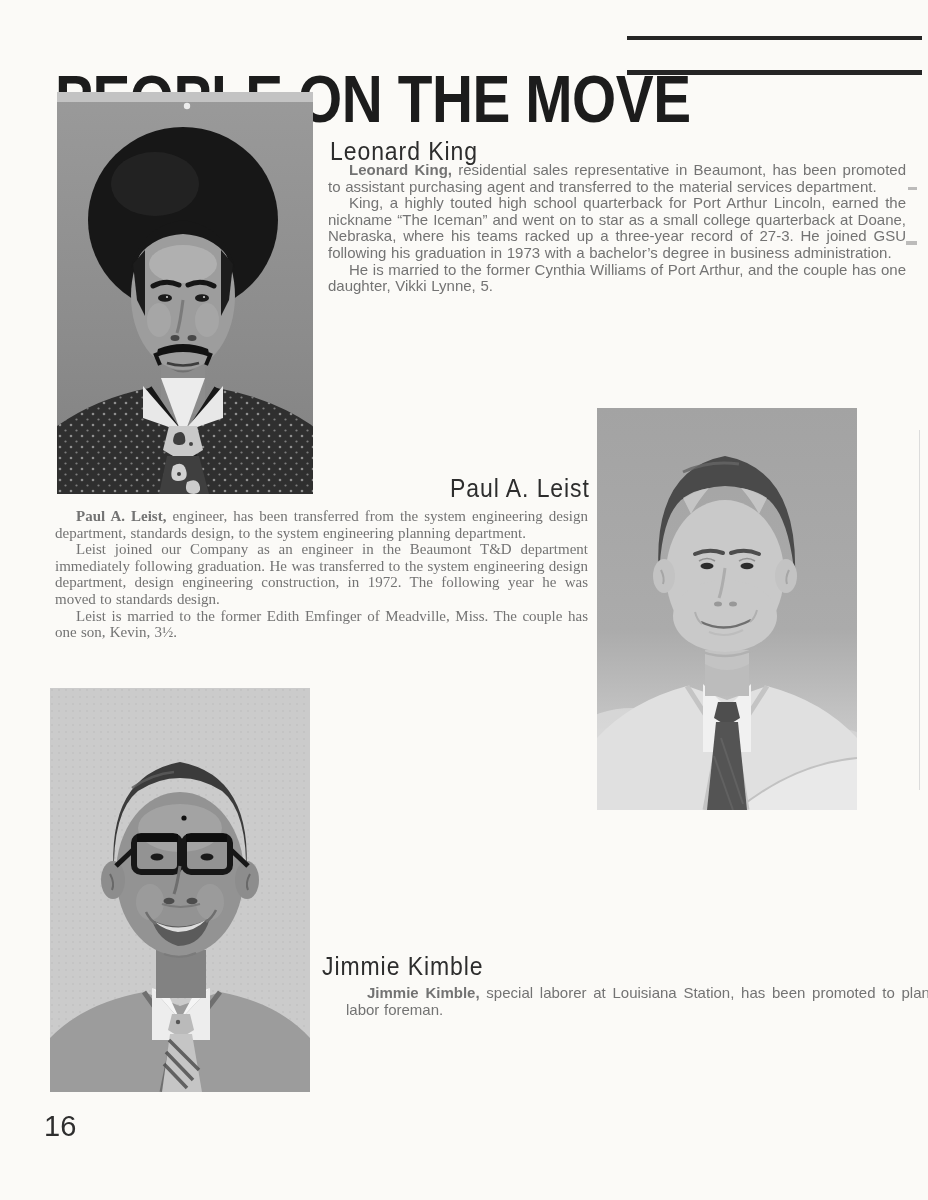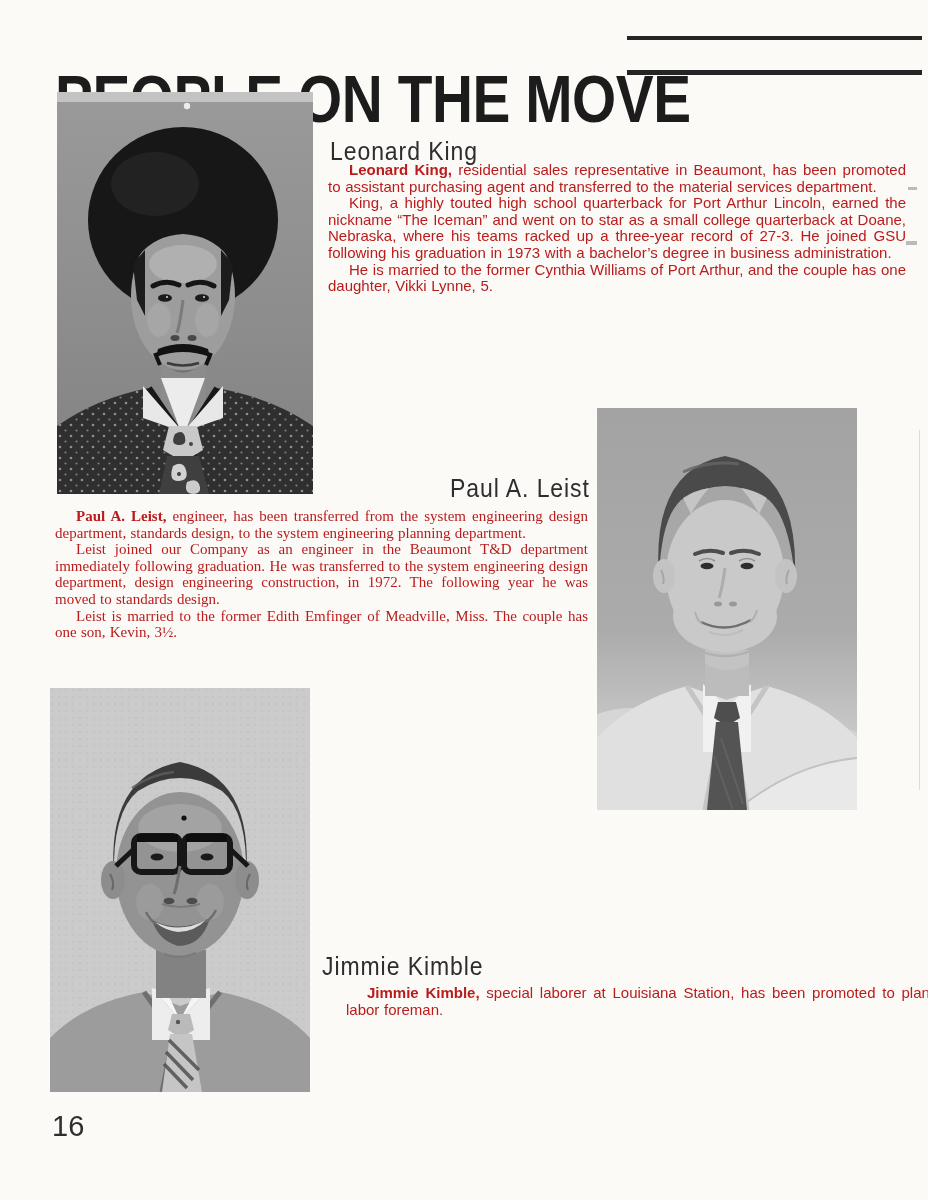--- a/index.html
+++ b/index.html
@@ -23,34 +23,34 @@
     position:absolute;font-size:25px;font-weight:400;color:#2d2d2d;
     letter-spacing:1px;white-space:nowrap;line-height:1;
     transform:scaleX(0.92);transform-origin:0 0;
   }
   .h-king{left:330px;top:118px;}
   .h-leist{left:450px;top:455px;}
   .h-kimble{left:322px;top:933px;}
   
   .bio{
     position:absolute;font-size:15px;line-height:16.6px;
-    text-align:justify;color:#b91c1c;word-spacing:0.5px;
+    text-align:justify;color:#737373;word-spacing:0.5px;
   }
   .bio p{margin:0;text-indent:21px;}
   .bio b{font-weight:700;}
   .bio-king{left:328px;top:162px;width:578px;}
   .bio-leist{left:55px;top:508px;width:533px;font-family:Liberation Serif, serif;}
   .bio-kimble{left:318px;top:985px;width:588px;margin-left:28px;}
   
   .photo{position:absolute;margin:0;padding:0;line-height:0;}
   .photo-king{left:57px;top:92px;}
   .photo-leist{left:597px;top:408px;}
   .photo-kimble{left:50px;top:688px;}
   
-  .pgnum{position:absolute;left:52px;top:1110px;font-size:29px;color:#2e2e2e;}
+  .pgnum{position:absolute;left:44px;top:1110px;font-size:29px;color:#2e2e2e;}
   
   .mark{position:absolute;background:#9a9a9a;opacity:0.65;}
   .mark-1{left:908px;top:187px;width:9px;height:3px;}
   .mark-2{left:906px;top:241px;width:11px;height:4px;}
   .scanline{position:absolute;left:919px;top:430px;width:1px;height:360px;background:#dcdcdc;}
 </style>
 </head>
 <body>
 
 <div class="sheet">

